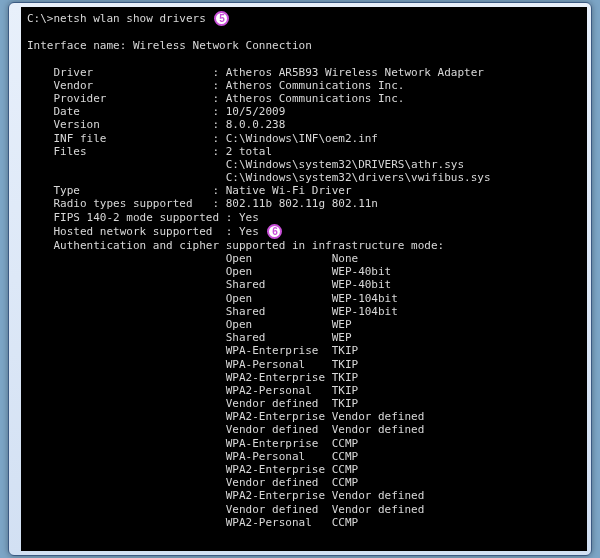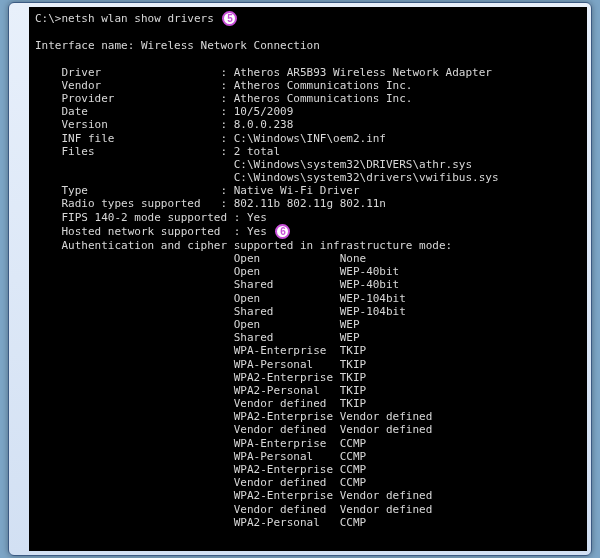--- a/index.html
+++ b/index.html
@@ -77,21 +77,21 @@
     background: linear-gradient(#f08f8f, #d74b3e 45%, #c53726);
     border-color: #a52f22;
     color: #fff;
     border-top-right-radius: 3px;
     border-bottom-right-radius: 3px;
     font-weight: bold;
   }
   .win-btn svg { display: block; }
   .client {
     flex: 1;
-    margin: 4px 4px 4px 20px;
+    margin: 4px 4px 4px 12px;
     background: #000;
     color: #d8d8d8;
     font: 11px/1.2 "Lucida Console", Consolas, monospace;
     padding: 4px 6px;
     overflow: hidden;
     position: relative;
     white-space: pre;
   }
   .badge {
     display: inline-block;

